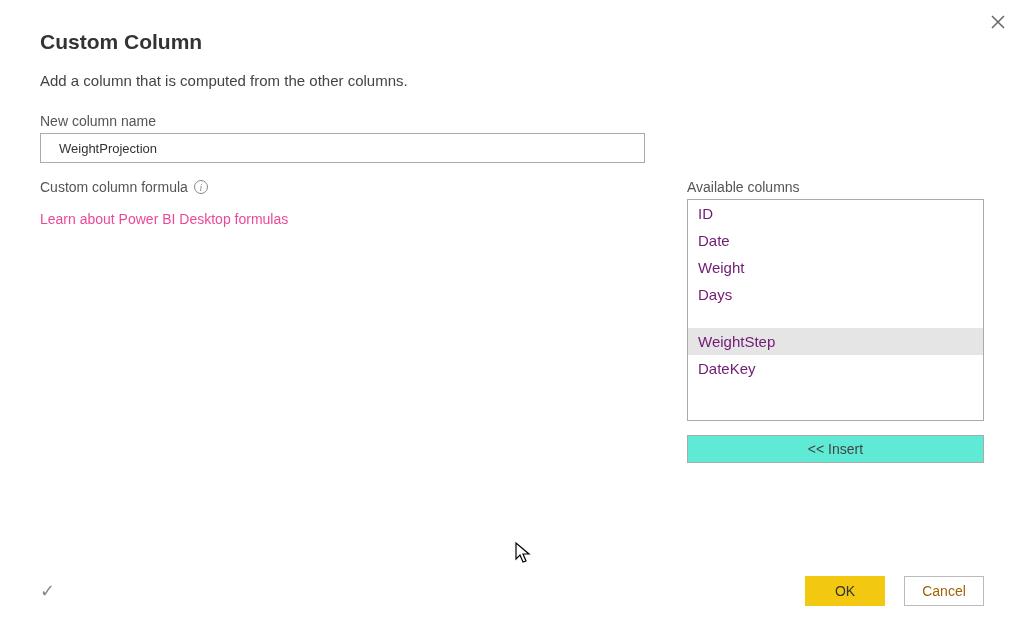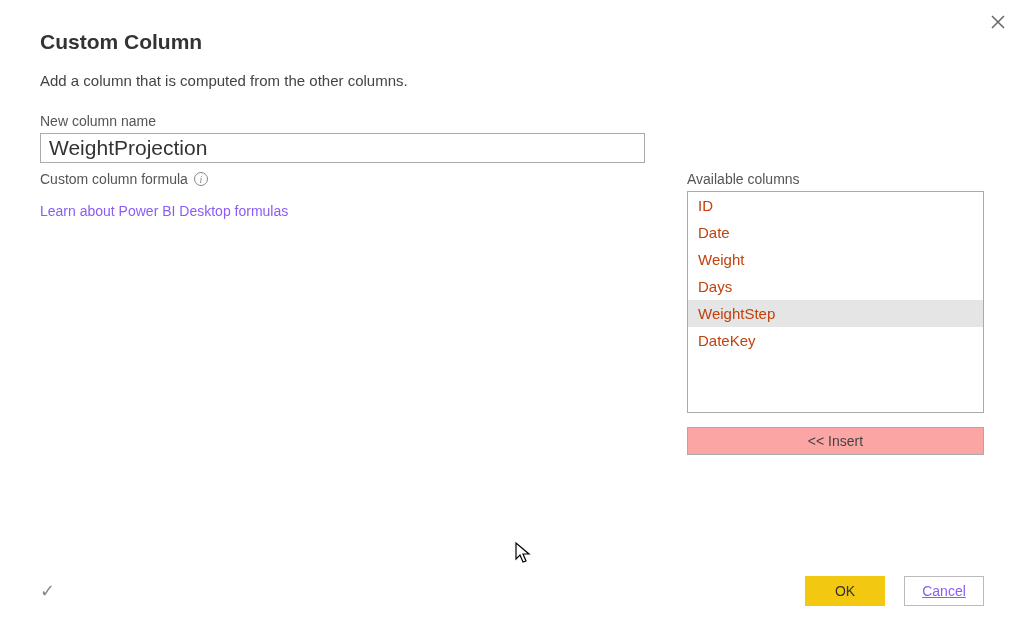--- a/index.html
+++ b/index.html
@@ -40,24 +40,24 @@
       margin-bottom: 4px;
       display: flex;
       align-items: center;
       gap: 6px;
       text-align: center;
     }
     .name-input {
       width: 605px;
       height: 30px;
       border: 1px solid #aaa;
-      padding: 4px 8px;
-      font-size: 21px;
+      padding: 4px 18px;
+      font-size: 13px;
       color: #333;
-      margin-bottom: 8px;
+      margin-bottom: 16px;
     }
     .row {
       display: flex;
       gap: 41px;
       align-items: flex-start;
     }
     .left-col { width: 622px; }
     .right-col { width: 297px; }
     .info-icon {
       width: 14px; height: 14px;
@@ -102,38 +102,38 @@
     }
     .columns-box {
       width: 297px;
       height: 222px;
       border: 1px solid #aaa;
       overflow: hidden;
     }
     .col-item {
       padding: 5px 10px;
       font-size: 15px;
-      color: #c2410c;
-      cursor: pointer;
-    }
-    .col-item.selected { background: #e5e5e5; }
+      color: #701a75;
+      cursor: pointer;
+    }
+    .col-item.selected { background: #e5e5e5; margin-top: 20px; }
     .insert-btn {
       width: 297px;
       height: 28px;
       border: 1px solid #aaa;
-      background: #fca5a5;
+      background: #5eead4;
       font-size: 14px;
       color: #444;
       cursor: pointer;
       margin-top: 14px;
     }
     .learn-link {
       display: inline-block;
       margin-top: 12px;
-      color: #8b5cf6;
+      color: #ec4899;
       font-size: 14px;
       cursor: pointer;
     }
     .footer {
       position: absolute;
       left: 40px; right: 40px; bottom: 24px;
       display: flex;
       align-items: center;
       justify-content: space-between;
     }
@@ -147,21 +147,21 @@
     .check-icon { color: #888; font-size: 18px; }
     .buttons { display: flex; gap: 19px; }
     .ok-btn, .cancel-btn {
       width: 80px;
       height: 30px;
       font-size: 14px;
       border: 1px solid #bbb;
       cursor: pointer;
     }
     .ok-btn { background: #f2c811; color: #333; border-color: #f2c811; }
-    .cancel-btn { background: #fff; color: #8b5cf6; text-decoration: underline; }
+    .cancel-btn { background: #fff; color: #a16207; }
     .cursor-pointer {
       position: absolute;
       left: 515px;
       top: 542px;
       pointer-events: none;
     }
   </style>
 </head>
 <body>
 

